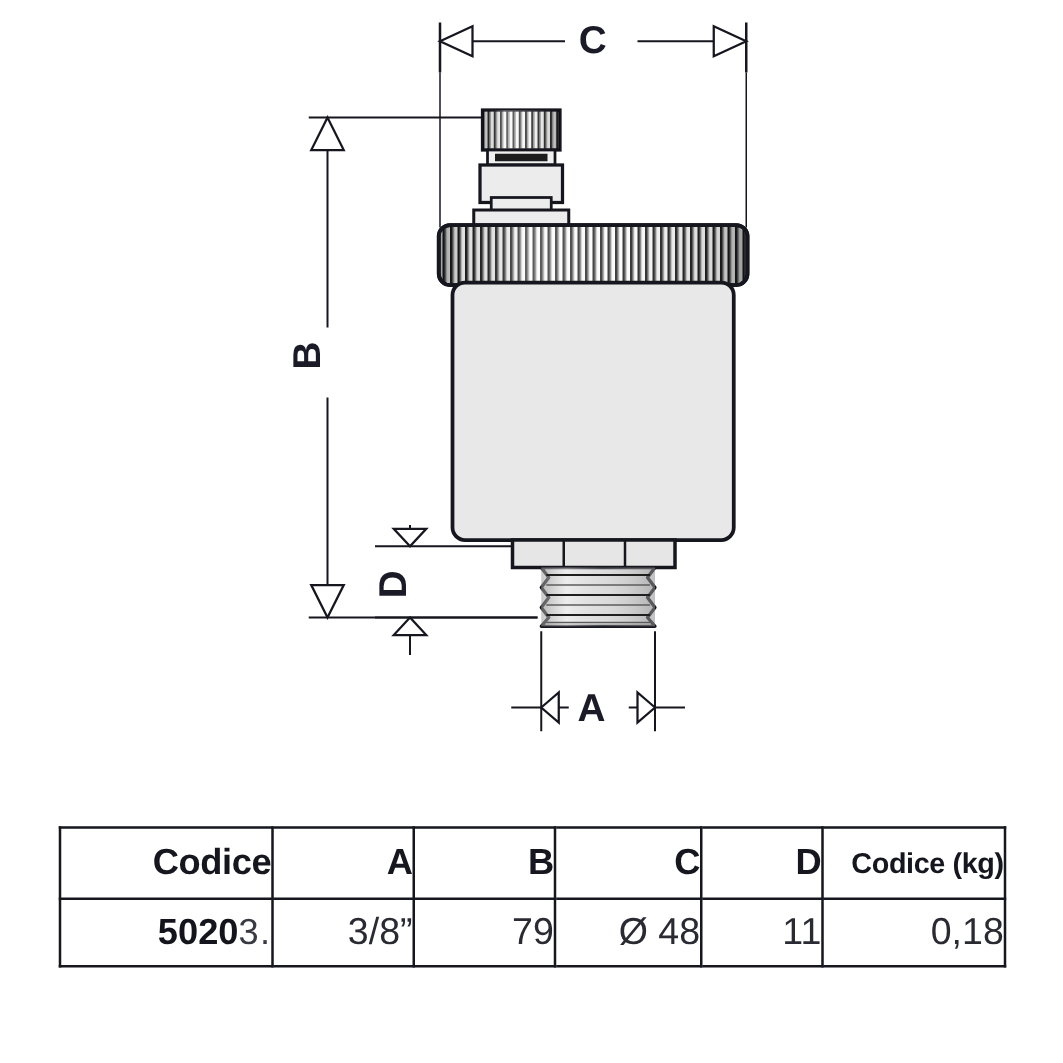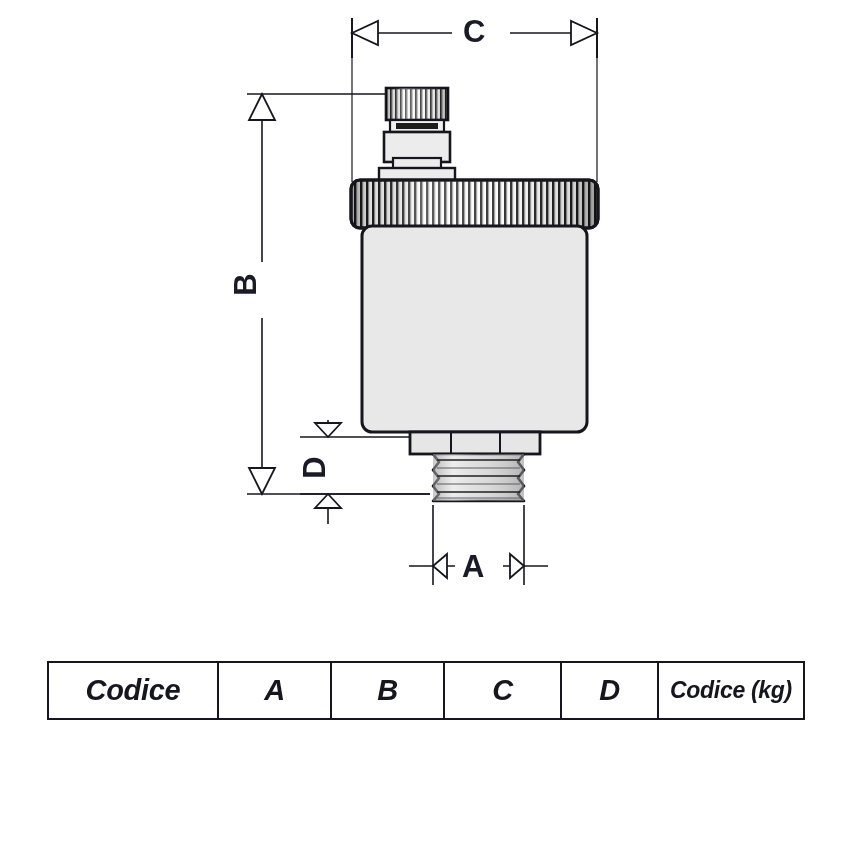--- a/index.html
+++ b/index.html
@@ -50,25 +50,24 @@
   #spec-table {
     position: absolute;
     left: 47px;
     top: 661px;
     width: 756px;
     border-collapse: collapse;
     table-layout: fixed;
   }
   #spec-table td {
     border: 2px solid #16161f;
-    text-align: center;
+    text-align: right;
     vertical-align: middle;
     padding: 0;
     color: #16161f;
-    font-style: italic;
   }
   #spec-table tr.head-row td {
     height: 55px;
     font-weight: bold;
     font-size: 29px;
     letter-spacing: -0.3px;
   }
   #spec-table tr.head-row td.massa-cell {
     font-size: 23px;
   }
@@ -260,16 +259,24 @@
     </colgroup>
     <tbody>
       <tr class="head-row">
         <td>Codice</td>
         <td>A</td>
         <td>B</td>
         <td>C</td>
         <td>D</td>
         <td class="massa-cell">Codice (kg)</td>
       </tr>
+      <tr class="data-row">
+        <td class="code-cell"><span class="code-bold">5020</span><span class="code-rest">3.</span></td>
+        <td>3/8”</td>
+        <td>79</td>
+        <td>Ø 48</td>
+        <td>11</td>
+        <td>0,18</td>
+      </tr>
     </tbody>
   </table>
 
 </div>
 
 </body></html>

